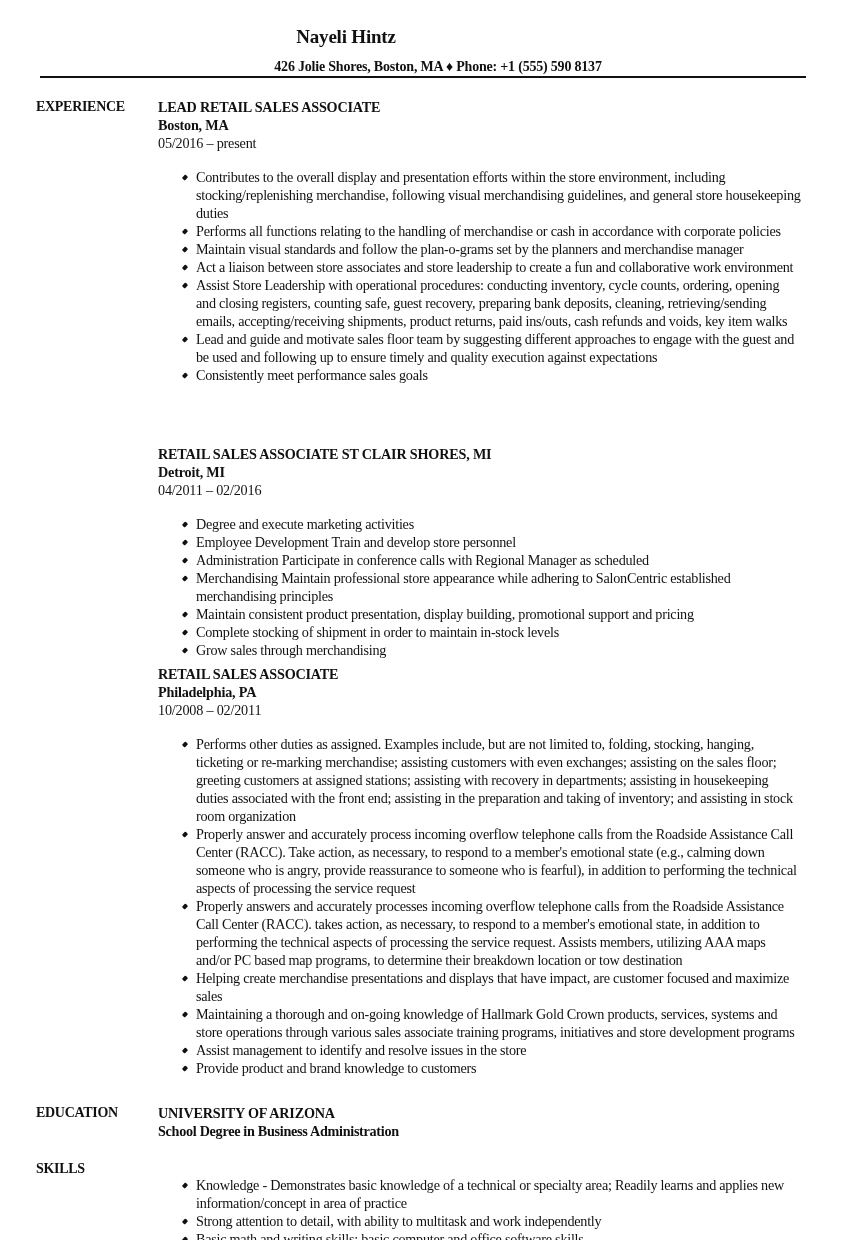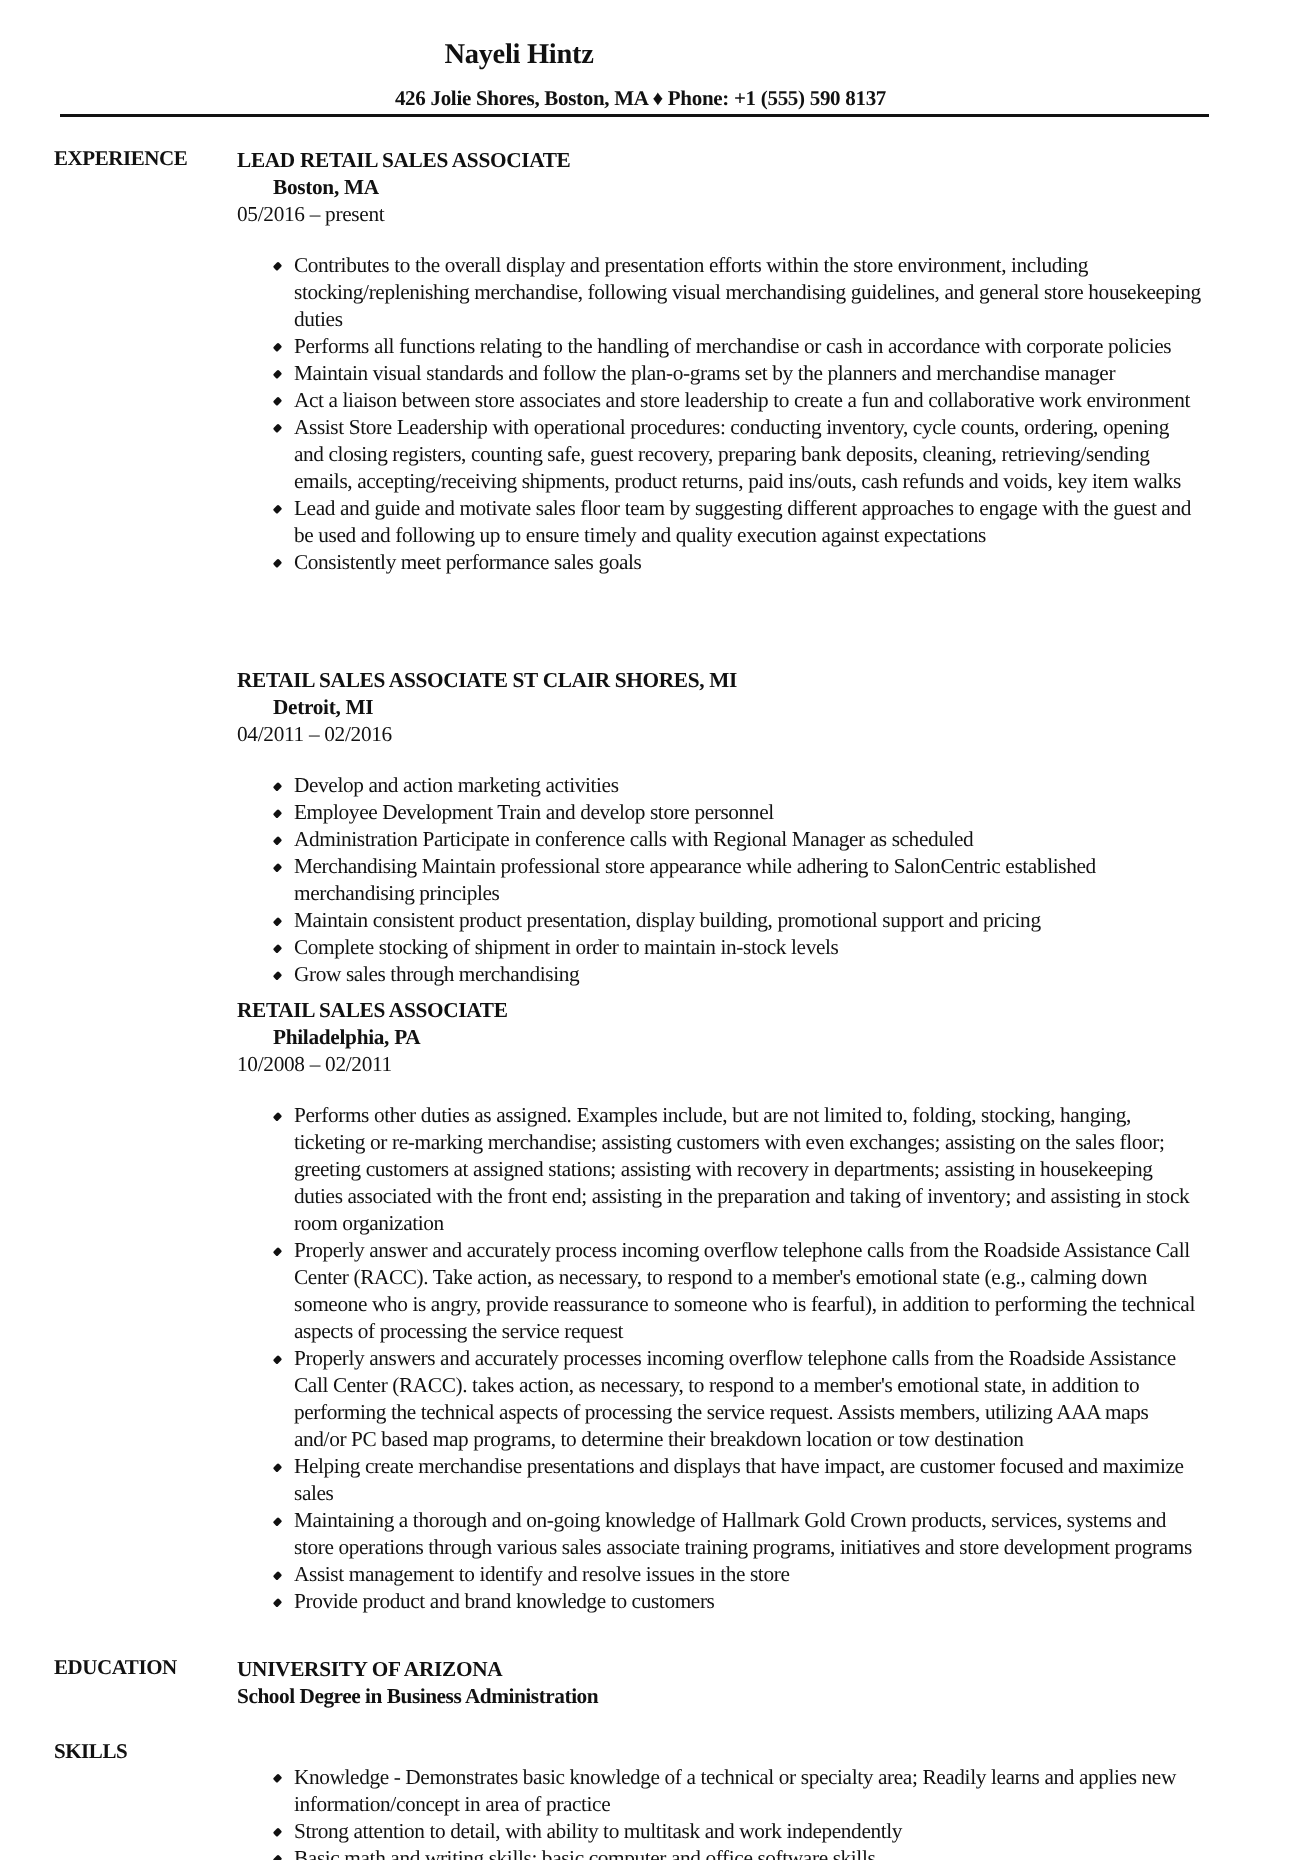--- a/index.html
+++ b/index.html
@@ -8,35 +8,35 @@
     font-family: "Liberation Serif", "DejaVu Serif", serif;
     color: #111111;
     font-size: 14.2px;
     line-height: 18px;
   }
   .name {
     position: absolute; top: 25px; left: 0; width: 692px; text-align: center;
     font-weight: bold; font-size: 19px; line-height: 24px; letter-spacing: -0.2px;
   }
   .contact {
-    position: absolute; top: 58px; left: 4px; width: 846px; text-align: center;
+    position: absolute; top: 58px; left: 15px; width: 846px; text-align: center;
     font-weight: bold; font-size: 14px; line-height: 18px; letter-spacing: -0.2px;
   }
   .rule {
     position: absolute; top: 76px; left: 40px; width: 766px; height: 2px; background: #111;
   }
   .section { position: absolute; left: 0; width: 860px; }
   .section-label {
     position: absolute; left: 36px; top: 0;
     font-weight: bold; font-size: 14px; line-height: 18px; letter-spacing: -0.3px;
   }
   .section-body { position: absolute; left: 158px; top: 0; width: 660px; }
   .job { margin: 0; }
   .job-title { font-weight: bold; font-size: 14.2px; line-height: 18px; letter-spacing: -0.2px; }
-  .job-loc { font-weight: bold; font-size: 14.2px; line-height: 18px; letter-spacing: -0.2px; margin-left: 24px; }
+  .job-loc { font-weight: bold; font-size: 14.2px; line-height: 18px; letter-spacing: -0.2px; }
   .job-dates { font-size: 14.2px; line-height: 18px; letter-spacing: -0.2px; }
   ul.bullets { list-style: none; margin: 16px; padding: 0; }
   ul.bullets li {
     position: relative; padding-left: 22px; line-height: 18px; letter-spacing: -0.25px;
   }
   ul.bullets li::before {
     content: ""; position: absolute; left: 9px; top: 7px;
     width: 4px; height: 5px; background: #111; transform: rotate(45deg);
     border-radius: 1px;
   }
@@ -67,21 +67,21 @@
         <li>Lead and guide and motivate sales floor team by suggesting different approaches to engage with the guest and be used and following up to ensure timely and quality execution against expectations</li>
         <li>Consistently meet performance sales goals</li>
       </ul>
     </div>
 
     <div class="job" style="position:absolute; top:347px; left:0; width:660px;">
       <div class="job-title">RETAIL SALES ASSOCIATE ST CLAIR SHORES, MI</div>
       <div class="job-loc">Detroit, MI</div>
       <div class="job-dates">04/2011 – 02/2016</div>
       <ul class="bullets">
-        <li>Develop and action marketing activities</li>
+        <li>Degree and execute marketing activities</li>
         <li>Employee Development Train and develop store personnel</li>
         <li>Administration Participate in conference calls with Regional Manager as scheduled</li>
         <li>Merchandising Maintain professional store appearance while adhering to SalonCentric established merchandising principles</li>
         <li>Maintain consistent product presentation, display building, promotional support and pricing</li>
         <li>Complete stocking of shipment in order to maintain in-stock levels</li>
         <li>Grow sales through merchandising</li>
       </ul>
     </div>
 
     <div class="job" style="position:absolute; top:567px; left:0; width:660px;">

